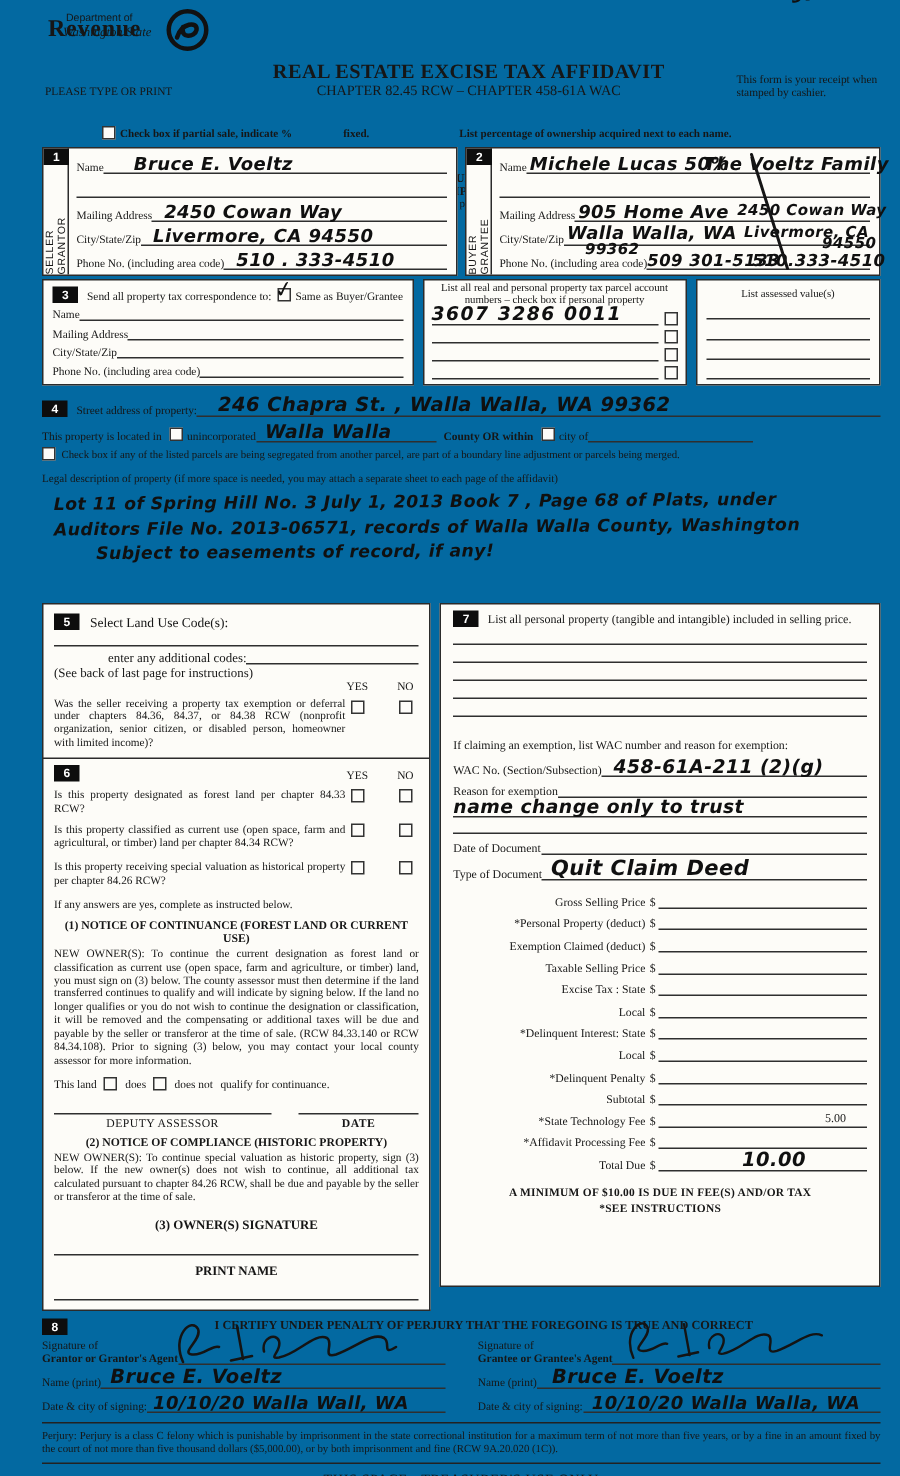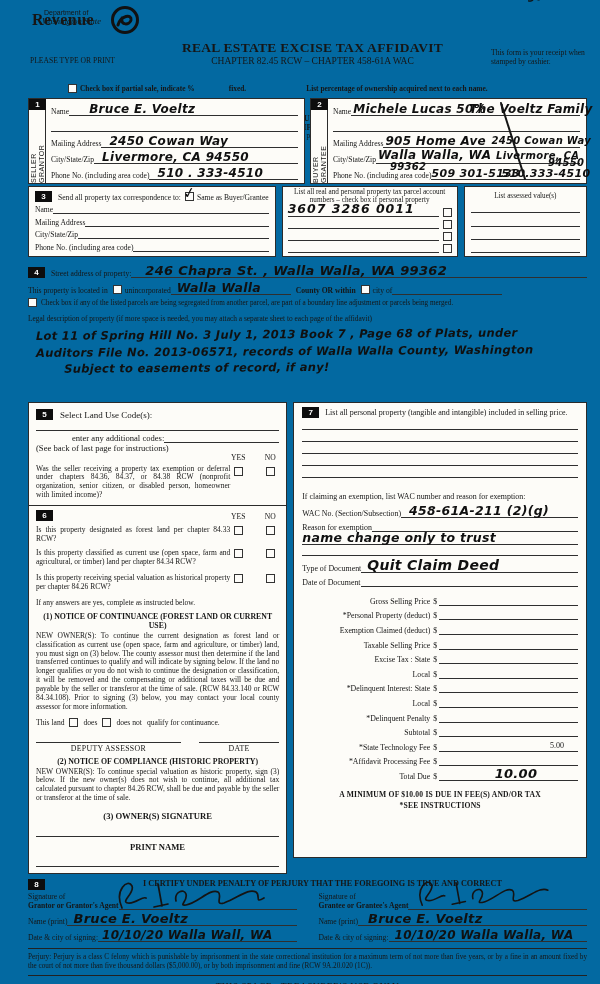--- a/index.html
+++ b/index.html
@@ -384,21 +384,21 @@
           <span>does not</span>
           <span>qualify for continuance.</span>
         </div>
         <div class="sigpair">
           <div class="sl">
                 <div class="line" style="min-height:1px;"></div>
                 <div class="ulabel" style="border-top:none;">DEPUTY ASSESSOR</div>
               </div>
           <div class="sr">
                 <div class="line" style="min-height:1px;"></div>
-                <div class="ulabel" style="border-top:none;">DATE</div>
+                <div class="ulabel" style="border-top:none;font-weight:bold;">DATE</div>
               </div>
         </div>
         <div class="notice-h">(2) NOTICE OF COMPLIANCE (HISTORIC PROPERTY)</div>
         <div class="para">NEW OWNER(S): To continue special valuation as historic property, sign (3) below. If the new owner(s) does not wish to continue, all additional tax calculated pursuant to chapter 84.26 RCW, shall be due and payable by the seller or transferor at the time of sale.</div>
         <div class="notice-h" style="font-size:8.6px;margin-top:8px;">(3) OWNER(S) SIGNATURE</div>
         <div class="line" style="margin-top:14px;min-height:1px;"></div>
         <div class="notice-h" style="font-size:8.6px;margin-top:5px;">PRINT NAME</div>
         <div class="line" style="margin-top:13px;min-height:1px;"></div>
       </div>
     </div>
@@ -427,29 +427,29 @@
       </div>
       <div class="frow" style="height:13px;">
         <span class="line">
               <span class="hw hwfield" style="left:0;font-size:12.5px;">name change only to trust</span>
             </span>
       </div>
       <div class="frow" style="height:11px;">
             <span class="line"></span>
           </div>
 
+      <div class="frow" style="height:14px;">
+        <span class="lbl" style="font-size:7.9px;">Date of Document</span>
+        <span class="line"></span>
+      </div>
       <div class="frow" style="height:17px;">
         <span class="lbl" style="font-size:7.9px;">Type of Document</span>
         <span class="line">
               <span class="hw hwfield" style="left:6px;font-size:14px;">Quit Claim Deed</span>
             </span>
-      </div>
-      <div class="frow" style="height:14px;">
-        <span class="lbl" style="font-size:7.9px;">Date of Document</span>
-        <span class="line"></span>
       </div>
 
       <div style="margin-top:4px;">
         <div class="mrow">
               <span class="mlabel">Gross Selling Price</span>
               <span class="dollar">$</span>
               <span class="line"></span>
             </div>
         <div class="mrow">
               <span class="mlabel">*Personal Property (deduct)</span>

